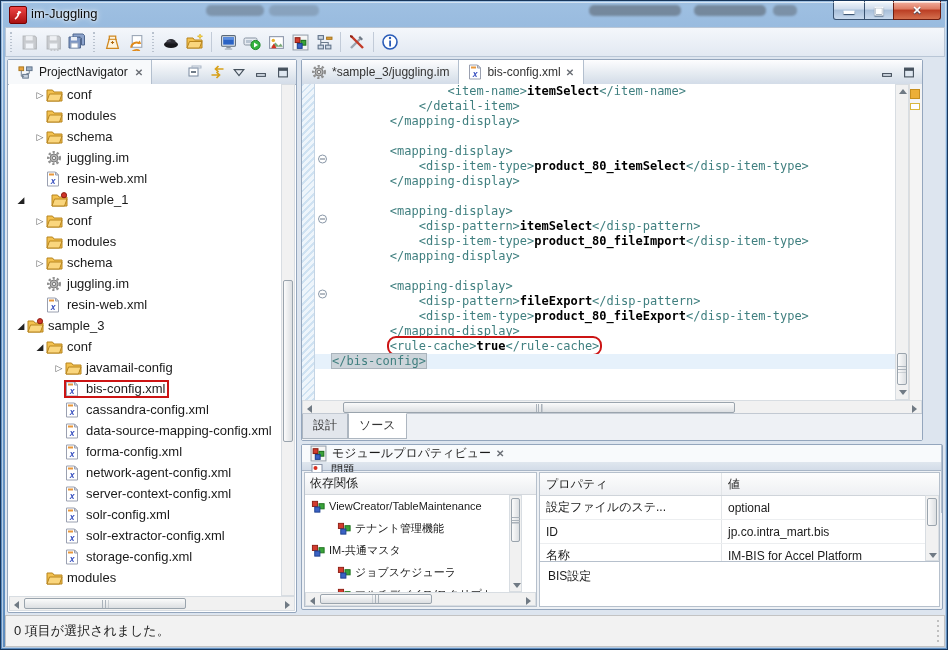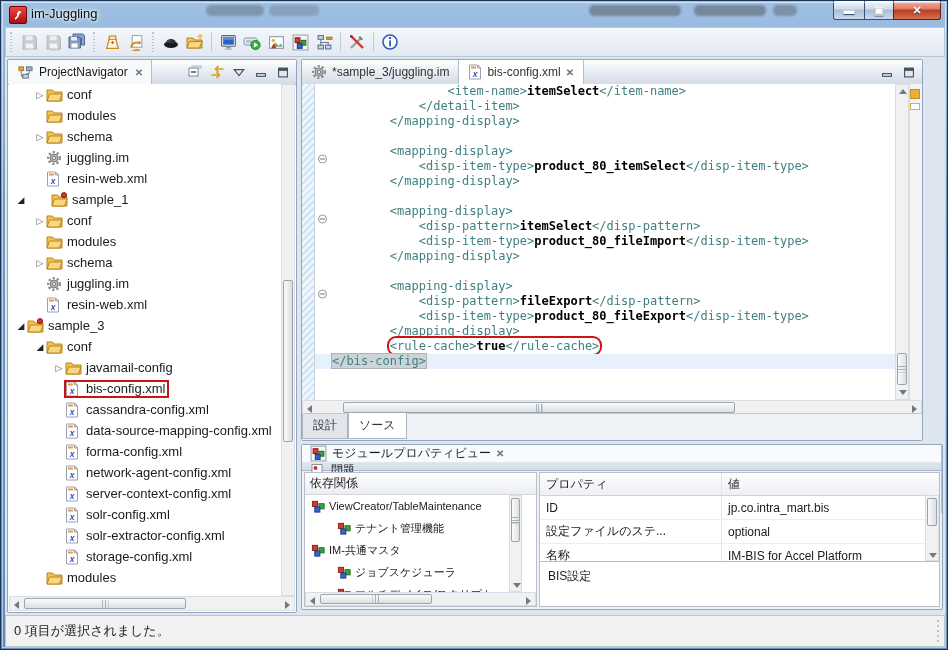--- a/index.html
+++ b/index.html
@@ -939,26 +939,26 @@
       </div>
     </div>
 
     <div class="props">
       <div class="prow head">
         <div class="c1">プロパティ</div>
         <div class="c2">値</div>
       </div>
       <div id="prop-rows">
           <div class="prow">
+            <div class="c1">設定ファイルのステ...</div>
+            <div class="c2">optional</div>
+          </div>
+          <div class="prow">
             <div class="c1">ID</div>
             <div class="c2">jp.co.intra_mart.bis</div>
-          </div>
-          <div class="prow">
-            <div class="c1">設定ファイルのステ...</div>
-            <div class="c2">optional</div>
           </div>
           <div class="prow">
             <div class="c1">名称</div>
             <div class="c2">IM-BIS for Accel Platform</div>
           </div>
         </div>
       <div class="sb" style="right:0;top:22px;height:66px;width:14px;">
         <div class="th" style="left:1px;right:1px;top:2px;height:26px;"></div>
         <span class="arr" style="left:3px;bottom:2px;border-left:4px solid transparent;border-right:4px solid transparent;border-top:5px solid #707a84;"></span>
       </div>

